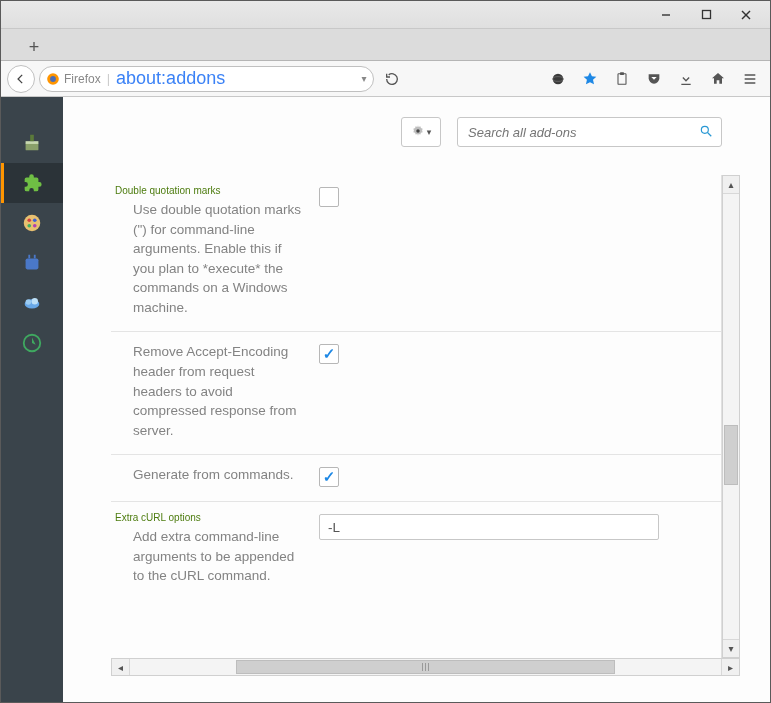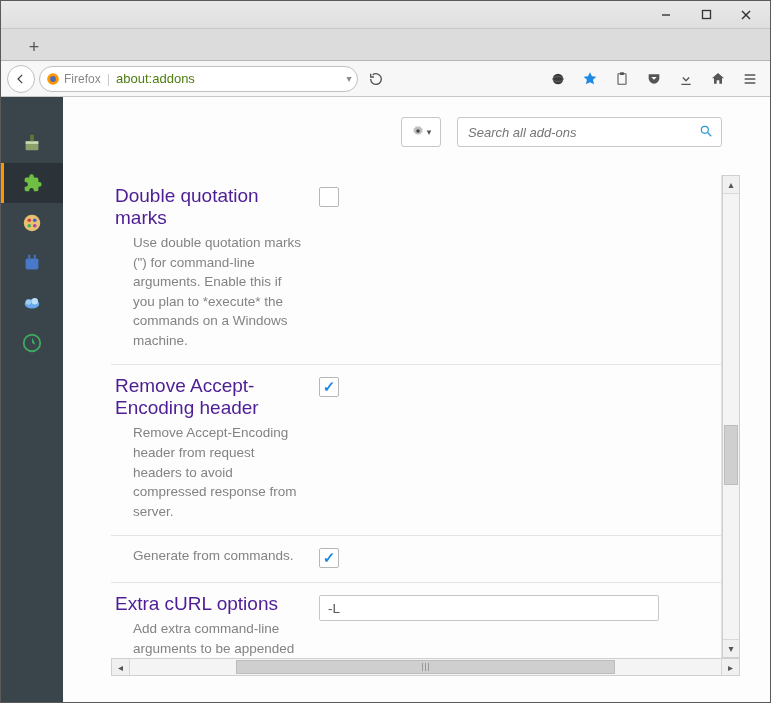--- a/index.html
+++ b/index.html
@@ -84,21 +84,21 @@
     border-radius:13px;
     background:#fff;
     display:flex;
     align-items:center;
     padding:0 6px;
     gap:6px;
     max-width: 420px;
   }
   .urlbar .brand { color:#888; font-size:12px; display:flex; align-items:center; gap:4px;}
   .urlbar .brand .fx-icon { width:14px; height:14px; }
-  .urlbar .addr { flex:1; color:#4d7c0f; font-size:13px; border:none; outline:none; }
+  .urlbar .addr { flex:1; color:#3b82f6; font-size:18px; border:none; outline:none; }
   .urlbar .drop { color:#888; font-size:10px; }
   .tb-icon {
     width:28px; height:28px;
     display:flex; align-items:center; justify-content:center;
     color:#555;
   }
   .tb-icon svg { width:16px; height:16px; }
   .tb-spacer { flex:1; }
   
   .main {
@@ -193,21 +193,21 @@
   .hsb .grip span{ width:1px; height:8px; background:#9a9a9a;}
   .pref-row {
     display:flex;
     border-bottom:1px solid #e4e4e4;
     padding:10px 4px 14px 4px;
     gap:14px;
   }
   .pref-label-col {
     width: 190px;
   }
-  .pref-title { color:#4c1d95; font-size:19px; margin-bottom:4px; }
+  .pref-title { color:#4d7c0f; font-size:10px; margin-bottom:4px; }
   .pref-desc  { color:#838383; font-size:13.5px; line-height:1.45; padding-left:18px;}
   .ctrl-col { padding-top:2px; }
   .chk {
     width:20px; height:20px;
     border:1px solid #b7b7b7;
     border-radius:2px;
     background:#fff;
     display:flex; align-items:center; justify-content:center;
     color:#1e88e5;
     font-size:15px;
@@ -390,21 +390,20 @@
           <div class="pref-title">Double quotation marks</div>
           <div class="pref-desc">Use double quotation marks (") for command-line arguments. Enable this if you plan to *execute* the commands on a Windows machine.</div>
         </div>
         <div class="ctrl-col">
           <div class="chk"></div>
         </div>
       </div>
 
       <div class="pref-row">
         <div class="pref-label-col">
-          <div class="pref-title">Remove Accept-Encoding header</div>
           <div class="pref-desc">Remove Accept-Encoding header from request headers to avoid compressed response from server.</div>
         </div>
         <div class="ctrl-col">
           <div class="chk">✓</div>
         </div>
       </div>
 
       <div class="pref-row">
         <div class="pref-label-col">
           <div class="pref-desc">Generate from commands.</div>

